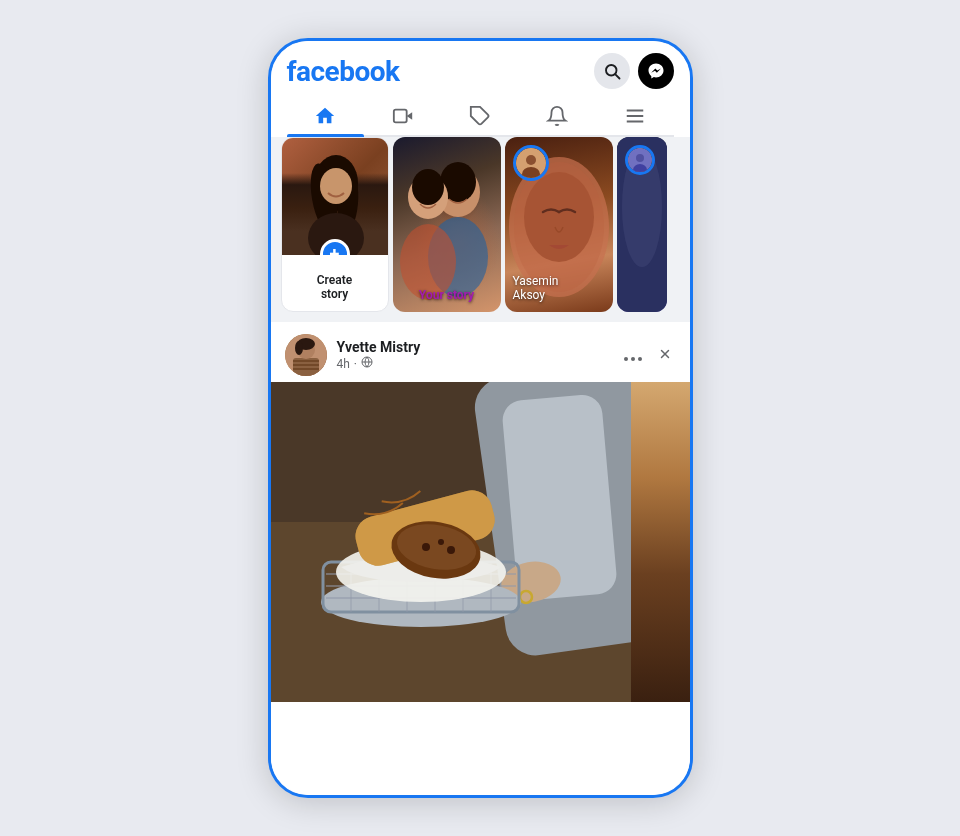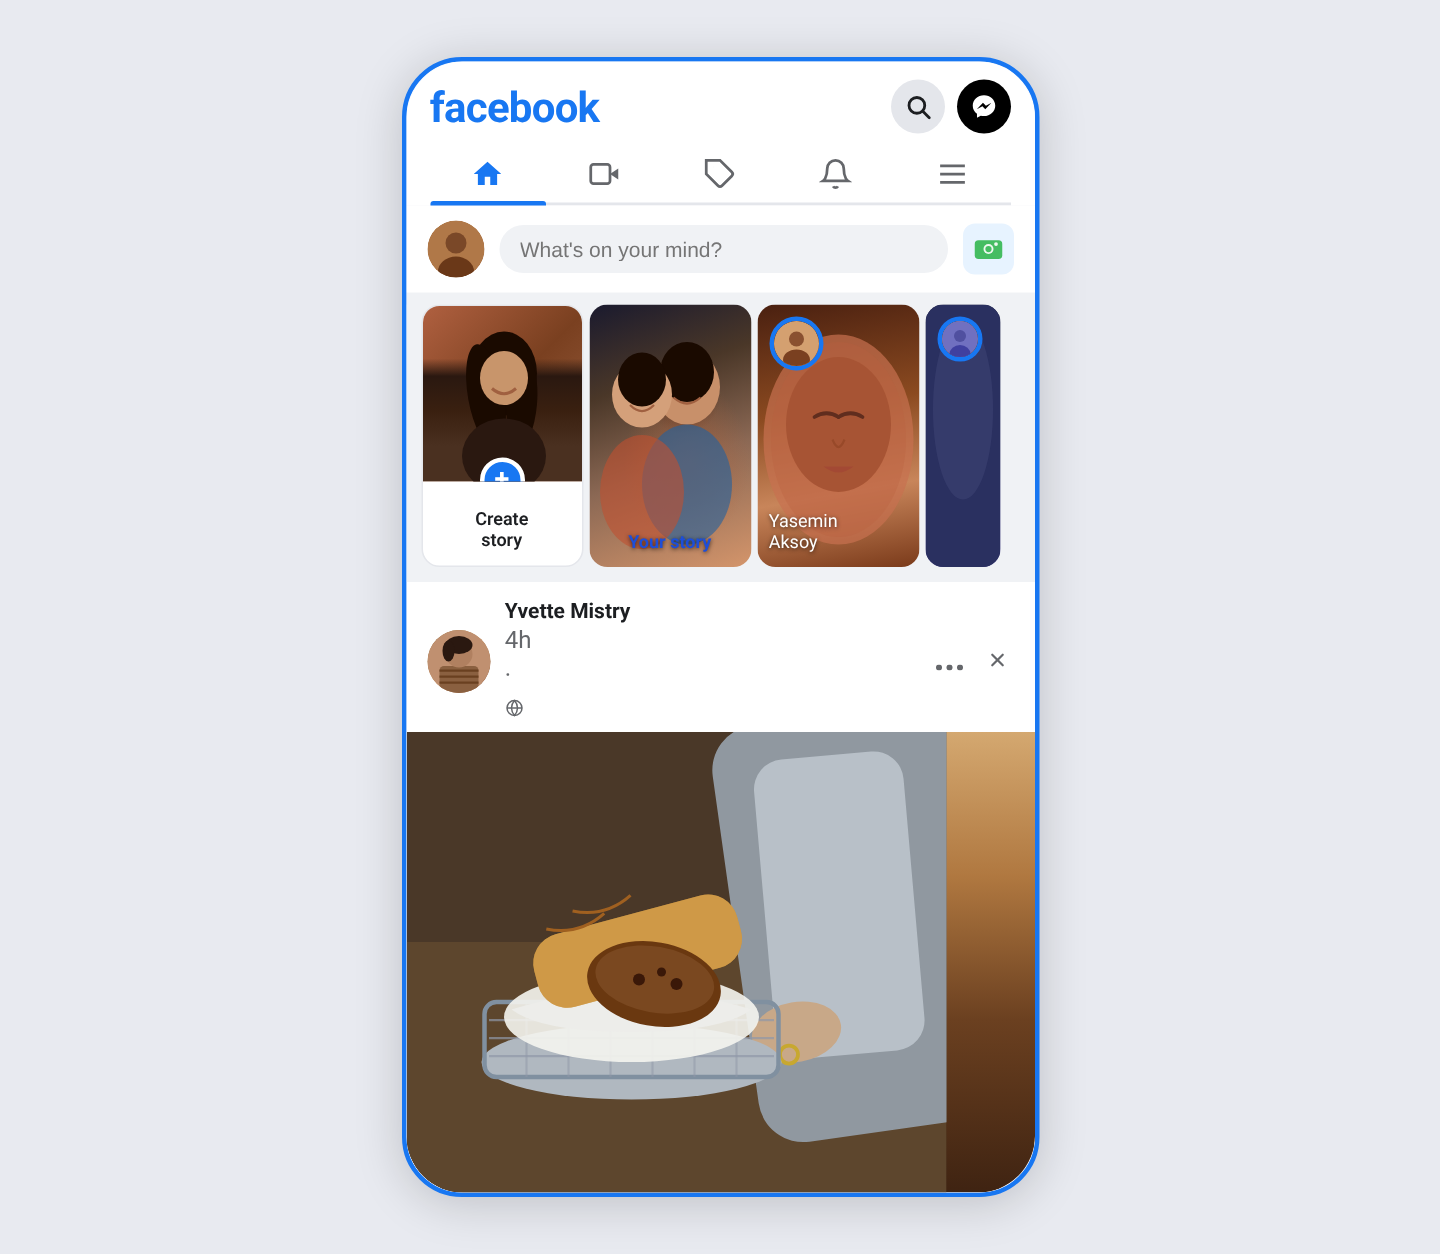--- a/index.html
+++ b/index.html
@@ -260,21 +260,21 @@
     }
     
     .story-label-center {
       position: absolute;
       bottom: 10px;
       left: 0;
       right: 0;
       text-align: center;
       font-size: 12px;
       font-weight: 700;
-      color: #1d4ed8;
+      color: #a21caf;
       text-shadow: 0 1px 3px rgba(0,0,0,0.7);
     }
     
     .feed {
       flex: 1;
       overflow: hidden;
       background: #fff;
     }
     .post-card {
       background: #fff;
@@ -300,25 +300,25 @@
     .post-user-info {
       flex: 1;
     }
     .post-username {
       font-size: 14px;
       font-weight: 700;
       color: #1c1e21;
     }
     .post-meta {
       display: flex;
+      align-items: center;
       gap: 4px;
-      font-size: 16px;
+      font-size: 12px;
       color: #65676b;
       margin-top: 1px;
-      flex-direction: column;
     }
     .post-actions {
       display: flex;
       gap: 8px;
       align-items: center;
     }
     .post-action-btn {
       background: none;
       border: none;
       cursor: pointer;
@@ -413,41 +413,20 @@
         <div class="nav-item">
           <svg width="22" height="22" viewBox="0 0 24 24" fill="none" stroke="#65676b" stroke-width="2">
             <line x1="3" y1="6" x2="21" y2="6"></line>
             <line x1="3" y1="12" x2="21" y2="12"></line>
             <line x1="3" y1="18" x2="21" y2="18"></line>
           </svg>
         </div>
       </div>
     </div>
 
-    <div class="post-box">
-      <div class="avatar-sm">
-        <div class="avatar-sm-img">
-
-          <svg width="38" height="38" viewBox="0 0 38 38">
-            <circle cx="19" cy="19" r="19" fill="#b07848"></circle>
-            <circle cx="19" cy="15" r="7" fill="#7a4828"></circle>
-            <ellipse cx="19" cy="34" rx="12" ry="10" fill="#6a3818"></ellipse>
-          </svg>
-        </div>
-      </div>
-      <input class="post-input" type="text" readonly="" placeholder="What's on your mind?" style="">
-      <div class="photo-icon-btn">
-        <svg width="20" height="20" viewBox="0 0 24 24">
-          <rect x="1" y="5" width="22" height="15" rx="3" fill="#45bd62"></rect>
-          <circle cx="12" cy="12" r="4" fill="#fff" opacity="0.9"></circle>
-          <circle cx="12" cy="12" r="2.5" fill="#45bd62"></circle>
-          <circle cx="18" cy="8" r="1.5" fill="#fff" opacity="0.9"></circle>
-        </svg>
-      </div>
-    </div>
 
     <div class="stories-row">
 
       <div class="story-card-create">
         <div class="story-create-img">
           <div class="person-silhouette-create">
 
             <svg width="108" height="120" viewBox="0 0 108 120" style="position:absolute;top:0;left:0;">
 
               <ellipse cx="54" cy="45" rx="22" ry="28" fill="#1a0a00"></ellipse>

